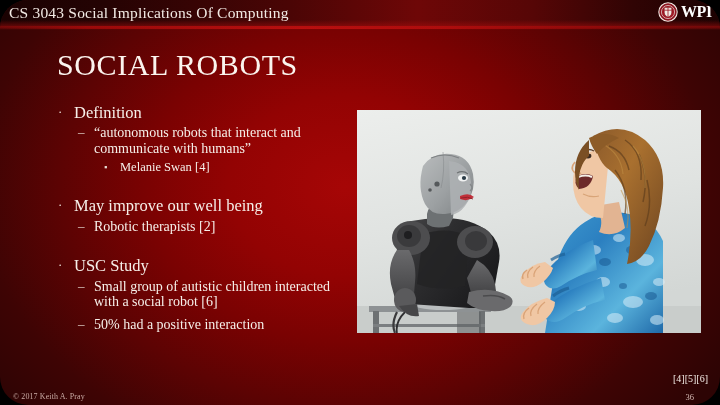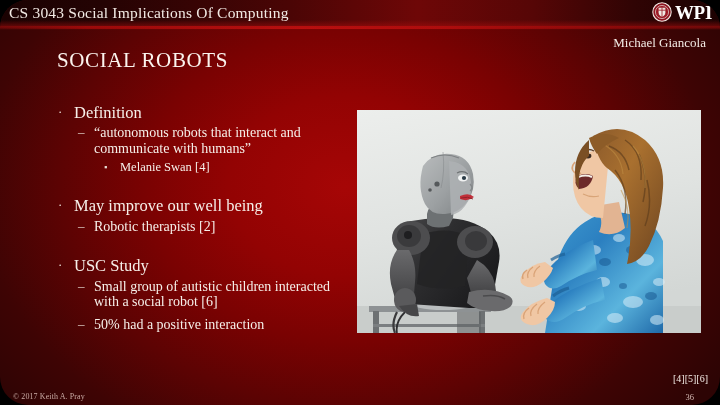--- a/index.html
+++ b/index.html
@@ -75,41 +75,41 @@
   
   #wpi-logo {
     position: absolute;
     right: 8px; top: 2px;
     display: flex;
     align-items: center;
     gap: 3px;
   }
   #wpi-seal { display: block; }
   #wpi-word {
-    font-size: 19px;
+    font-size: 16px;
     font-weight: bold;
     color: #ffffff;
     letter-spacing: -0.3px;
     line-height: 1;
   }
 
   
   #author {
     position: absolute;
     right: 14px; top: 35px;
     font-size: 13px;
     color: #f3ece6;
     white-space: nowrap;
   }
 
   
   #slide-title {
     position: absolute;
     left: 57px; top: 48px;
-    font-size: 21px;
+    font-size: 30px;
     color: #fbf4ee;
     letter-spacing: .6px;
     white-space: nowrap;
   }
 
   
   #content {
     position: absolute;
     left: 58px; top: 103px;
     width: 290px;
@@ -224,21 +224,20 @@
         <circle cx="10" cy="10" r="9.2" fill="#8d1420" stroke="#f0e6e0" stroke-width="1.1"></circle>
         <circle cx="10" cy="10" r="6.6" fill="#a01a26" stroke="#e8ddd6" stroke-width="0.7"></circle>
         <path d="M6.3 5.6 h7.4 v5.0 c0 2.6 -2.2 3.9 -3.7 4.6 c-1.5 -0.7 -3.7 -2.0 -3.7 -4.6 z" fill="#f2eae4" stroke="#7d1019" stroke-width="0.5"></path>
         <path d="M6.3 8.2 h7.4" stroke="#9b1622" stroke-width="0.8"></path>
         <path d="M10 5.6 v9.6" stroke="#9b1622" stroke-width="0.8"></path>
       </svg>
     </span>
     <span id="wpi-word">WPI</span>
   </div>
 
-  <div id="author">Michael Giancola</div>
 
   <div id="slide-title">SOCIAL ROBOTS</div>
 
   <div id="content">
 
     <div class="grp">
       <div class="b1">
         <span class="mk">·</span>
         <span class="tx">Definition</span>
       </div>

